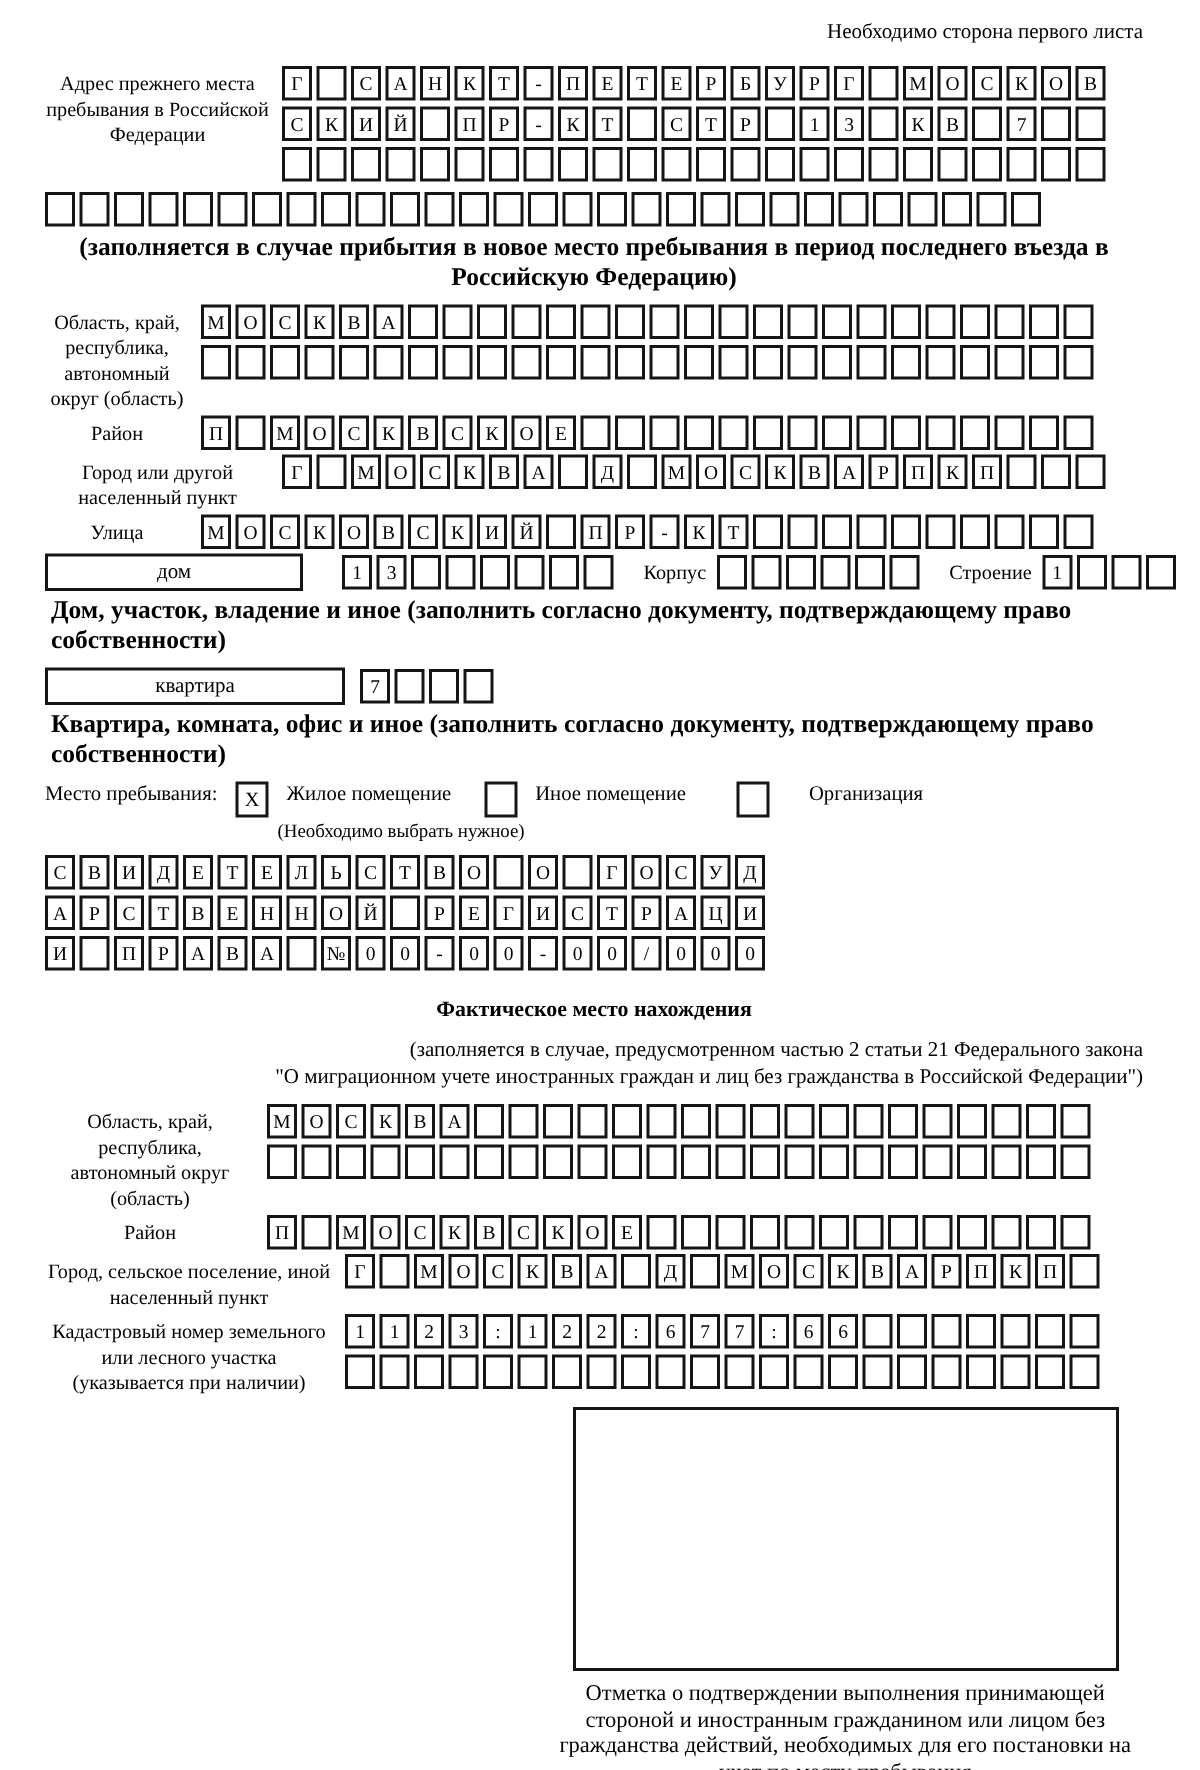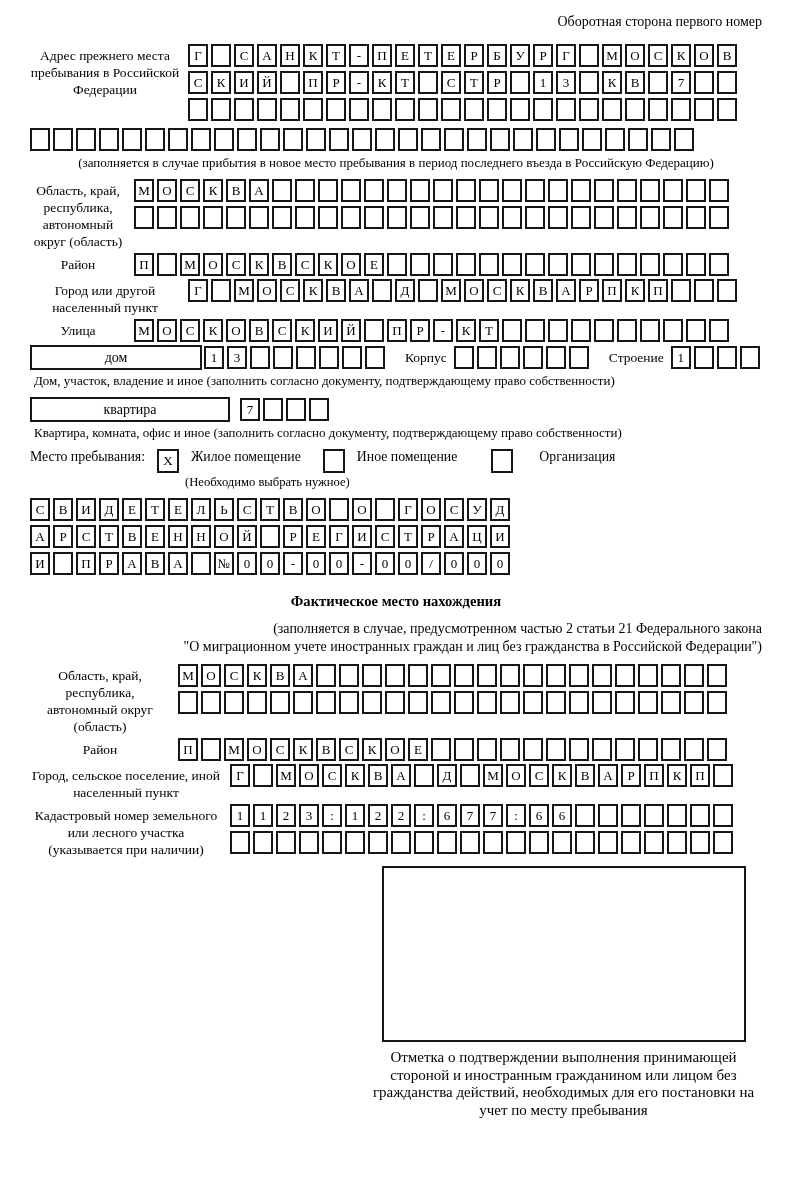--- a/index.html
+++ b/index.html
@@ -17,45 +17,45 @@
   .lw145{width:148px;}
   .lw195{width:200px;}
   .lw205{width:207px;}
   .rowstack .cells{margin-bottom:4px;}
   .cells{display:flex;gap:3px;}
   .cell{
     flex:none;width:20px;height:23px;border:2px solid #161616;box-sizing:border-box;
     font-size:13px;line-height:19px;text-align:center;background:#fff;
   }
   .overflow-row{margin:1px 0 4px 0;}
-  .caption{font-size:13px;text-align:center;margin:2px 0 8px;}
+  .caption{font-size:17px;text-align:center;margin:2px 0 8px;font-weight:bold;}
   .sec-title{font-weight:bold;font-size:14.6px;text-align:center;margin:6px 0 10px;}
   .houserow{display:flex;align-items:center;margin:2px 0 3px;}
   .wide-box{border:2px solid #161616;height:25px;box-sizing:border-box;line-height:21px;text-align:center;font-size:14px;flex:none;background:#fff;}
-  .w175{width:172px;margin-right:2px;}
+  .w175{width:172px;margin-right:26px;}
   .w200{width:200px;margin-right:10px;}
   .inline-label{font-size:13.5px;margin:0 7px 0 20px;flex:none;}
   .stayrow{display:flex;margin:6px 0 2px;font-size:13.8px;}
   .checkbox{
     display:inline-block;flex:none;width:22px;height:24px;border:2px solid #161616;box-sizing:border-box;
     text-align:center;line-height:20px;font-size:13.5px;margin:0 12px;background:#fff;
   }
   .stay-note{font-size:12.6px;margin:2px 0 8px 155px;}
   .fact-note{font-size:14px;text-align:right;line-height:18px;}
   .fact-notes{margin:2px 0 8px;}
   .stamp-wrap{margin-left:335px;width:397px;margin-top:8px;}
   .stamp-box{width:360px;height:172px;border:2px solid #161616;margin:0 auto 7px;background:#fff;}
   .stamp-caption{font-size:15px;text-align:center;line-height:17.5px;}
 </style>
 </head>
 <body>
 
 <div class="page">
 
-  <div class="header-note">Оборотная сторона первого номер</div>
+  <div class="header-note">Необходимо сторона первого листа</div>
 
   <div class="frow">
     <div class="flabel lw155">Адрес прежнего места пребывания в Российской Федерации</div>
     <div class="rowstack">
       <div class="cells">
           <span class="cell">Г</span>
           <span class="cell"></span>
           <span class="cell">С</span>
           <span class="cell">А</span>
           <span class="cell">Н</span>

